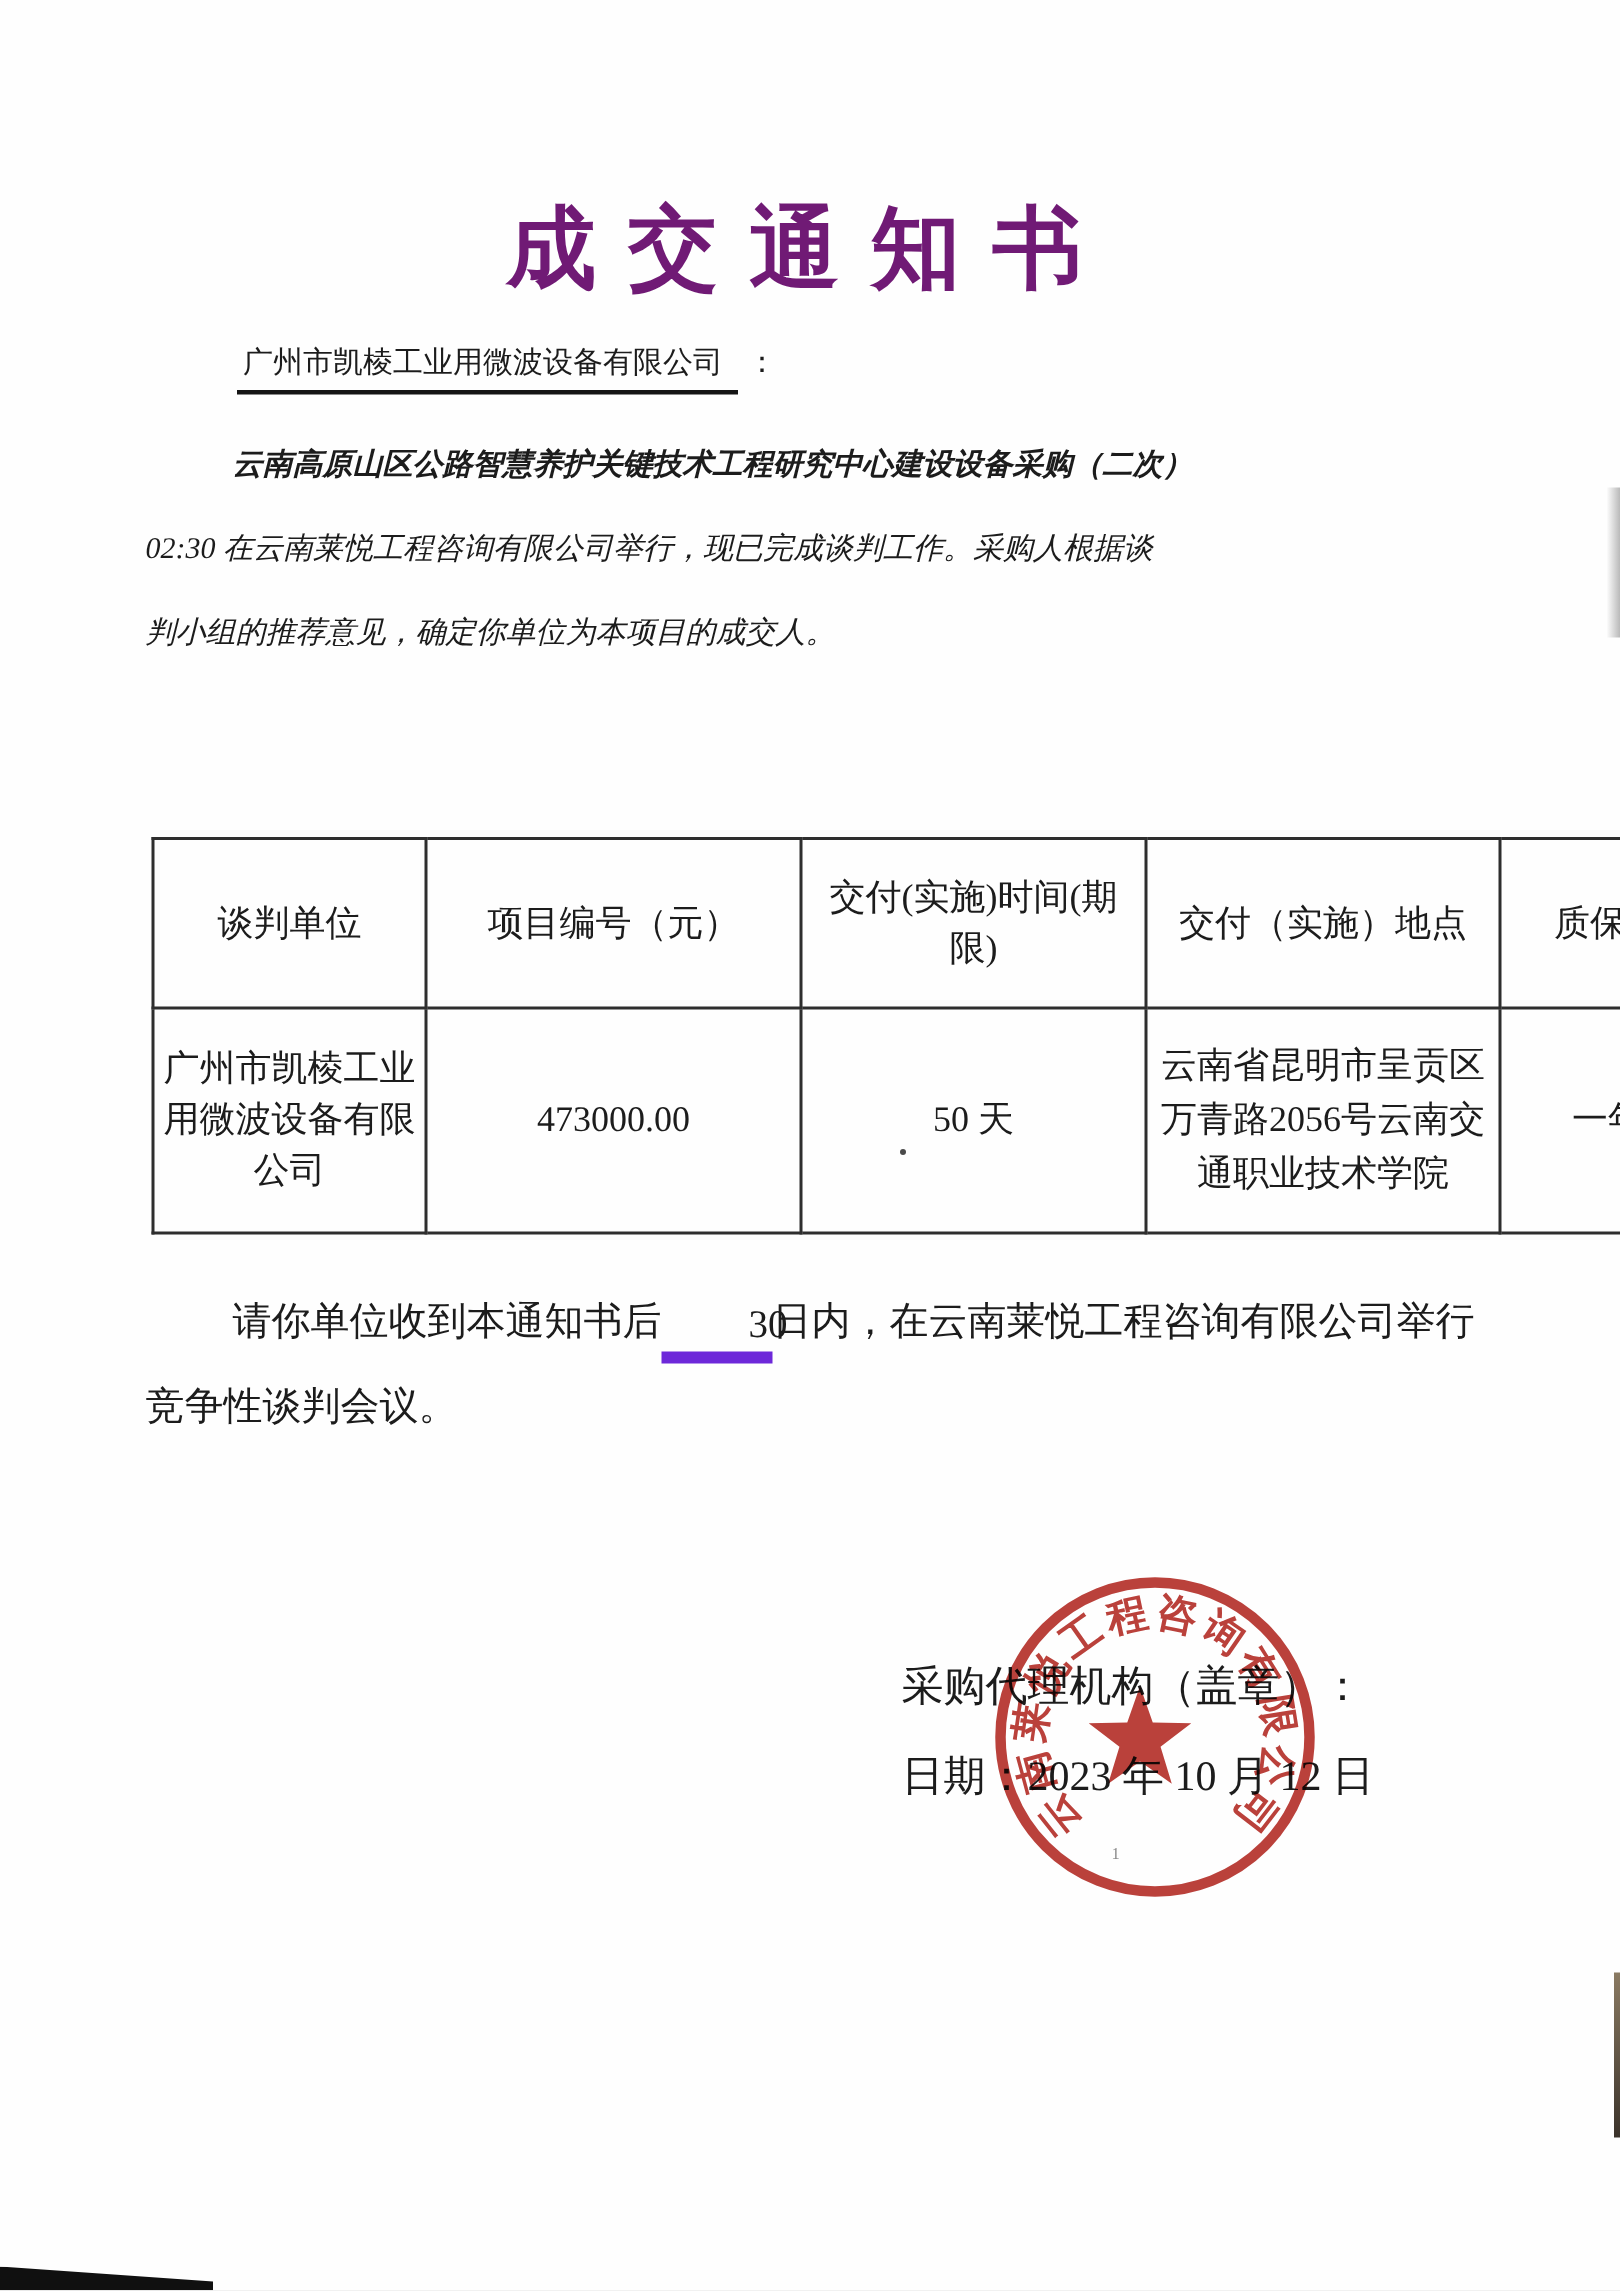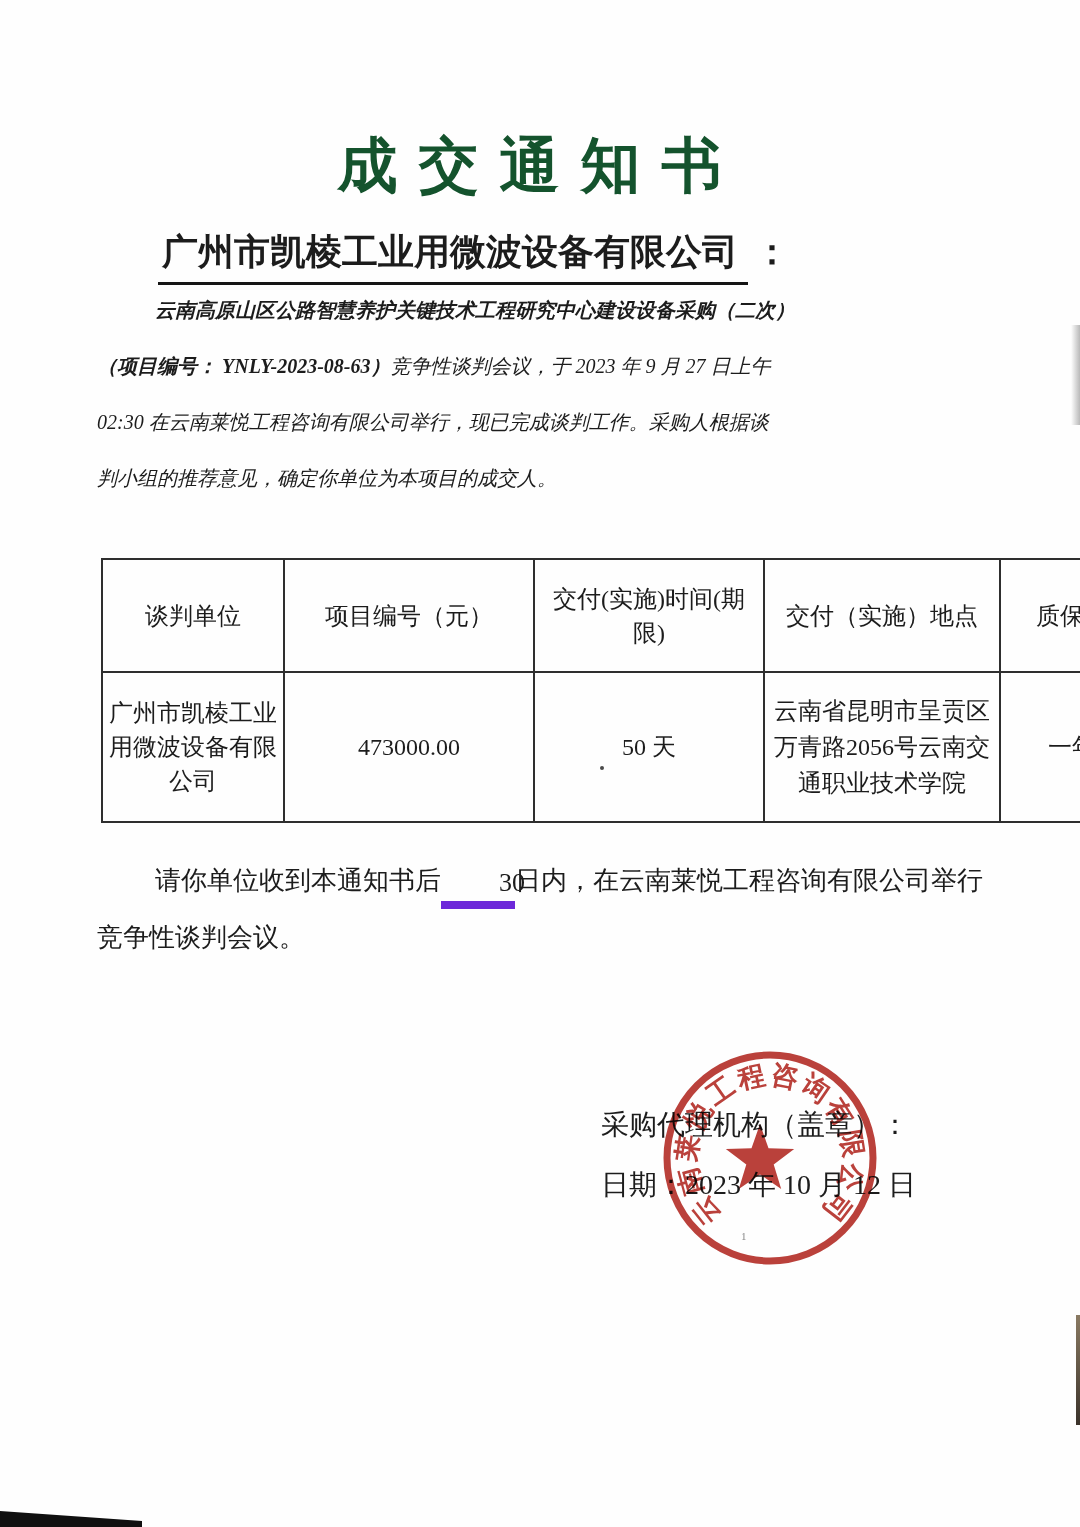--- a/index.html
+++ b/index.html
@@ -10,26 +10,26 @@
     background:#fefefe;
     overflow:hidden;
     font-family:"Liberation Serif","DejaVu Serif",serif;
     color:#1c1c1c;
   }
   .doc-title{
     position:absolute;top:126px;left:0;width:1080px;
     text-align:center;
     font-size:60px;font-weight:700;
     letter-spacing:21px;
-    color:#14532d;
+    color:#701a75;
     white-space:nowrap;
   }
   .addressee{
     position:absolute;top:228px;left:158px;
-    font-size:36px;font-weight:700;white-space:nowrap;
+    font-size:20px;font-weight:400;white-space:nowrap;
   }
   .addressee .uname{
     display:inline-block;
     border-bottom:3px solid #151515;
     padding:0 10px 5px 4px;
   }
   .addressee .colon{margin-left:6px;}
   .para1{
     position:absolute;top:282px;left:97px;width:900px;
     font-size:20px;line-height:56px;font-style:italic;
@@ -113,21 +113,20 @@
 <div class="page">
 
   <div class="doc-title">成交通知书</div>
 
   <div class="addressee">
     <span class="uname">广州市凯棱工业用微波设备有限公司</span><span class="colon">：</span>
   </div>
 
   <div class="para1">
     <div class="line indent bold">云南高原山区公路智慧养护关键技术工程研究中心建设设备采购（二次）</div>
-    <div class="line"><span class="bold">（项目编号： YNLY-2023-08-63）</span><span>竞争性谈判会议，于 2023 年 9 月 27 日上午</span></div>
     <div class="line">02:30 在云南莱悦工程咨询有限公司举行，现已完成谈判工作。采购人根据谈</div>
     <div class="line">判小组的推荐意见，确定你单位为本项目的成交人。</div>
   </div>
 
   <table class="award-table">
     <thead>
       <tr>
         <th>谈判单位</th>
         <th>项目编号（元）</th>
         <th>交付(实施)时间(期限)</th>

